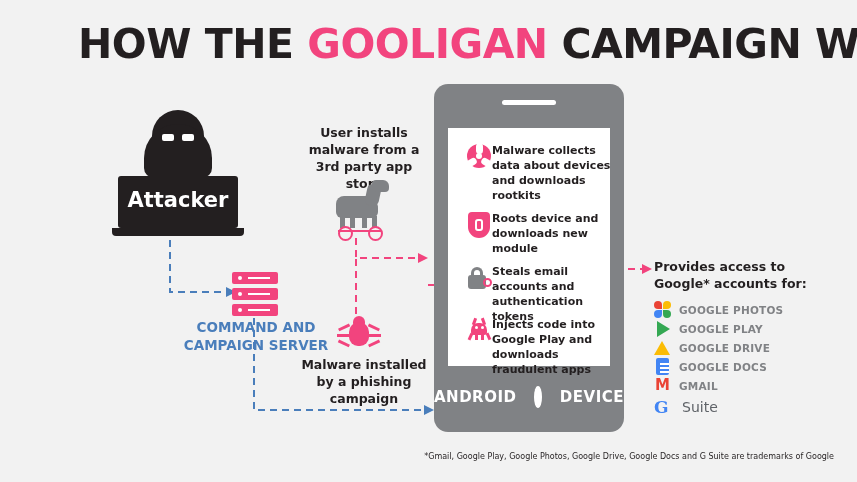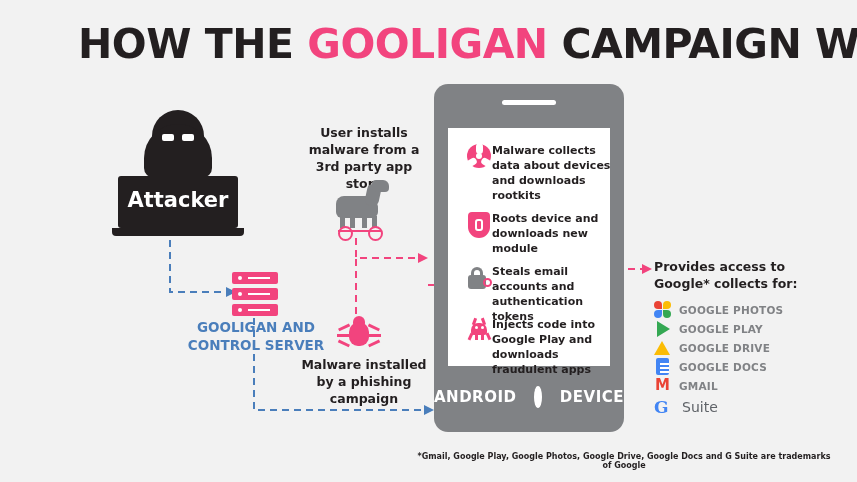--- a/index.html
+++ b/index.html
@@ -560,23 +560,23 @@
     font-size: 14px;
     color: #5f6368;
     margin-left: 3px;
   }
 
   .footnote {
     position: absolute;
     left: 414px;
     top: 452px;
     width: 420px;
-    text-align: center;
-    font-family: "DejaVu Sans", sans-serif;
-    font-weight: bold;
+    text-align: right;
+    font-family: "DejaVu Sans", sans-serif;
+    font-weight: normal;
     font-size: 8px;
     color: #231f20;
   }
 
   .arrows { position: absolute; left: 0; top: 0; width: 857px; height: 482px; pointer-events: none; }
 </style>
 </head>
 <body>
 
 <div id="canvas">
@@ -623,21 +623,21 @@
       </div>
     <div class="server-unit u2">
         <span class="server-dot"></span>
         <span class="server-line"></span>
       </div>
     <div class="server-unit u3">
         <span class="server-dot"></span>
         <span class="server-line"></span>
       </div>
   </div>
-  <div class="cc-label">GOOLIGAN AND CONTROL SERVER</div>
+  <div class="cc-label">COMMAND AND CAMPAIGN SERVER</div>
 
   <div class="trojan-caption">User installs malware from a 3rd party app store</div>
   <div class="trojan">
     <div class="horse-body"></div>
     <div class="horse-neck"></div>
     <div class="horse-head"></div>
     <div class="horse-leg a"></div>
     <div class="horse-leg b"></div>
     <div class="horse-leg c"></div>
     <div class="horse-leg d"></div>
@@ -709,21 +709,21 @@
       </div>
 
     </div>
     <div class="phone-footer">
       <span>ANDROID</span>
       <span class="home-btn"></span>
       <span>DEVICE</span>
     </div>
   </div>
 
-  <div class="provides">Provides access to Google* collects for:</div>
+  <div class="provides">Provides access to Google* accounts for:</div>
 
   <div class="svc-list">
     <div class="svc">
       <span class="svc-ico">
         <span class="p-blade b1"></span>
         <span class="p-blade b2"></span>
         <span class="p-blade b3"></span>
         <span class="p-blade b4"></span>
       </span>
       <span class="svc-name">GOOGLE PHOTOS</span>

